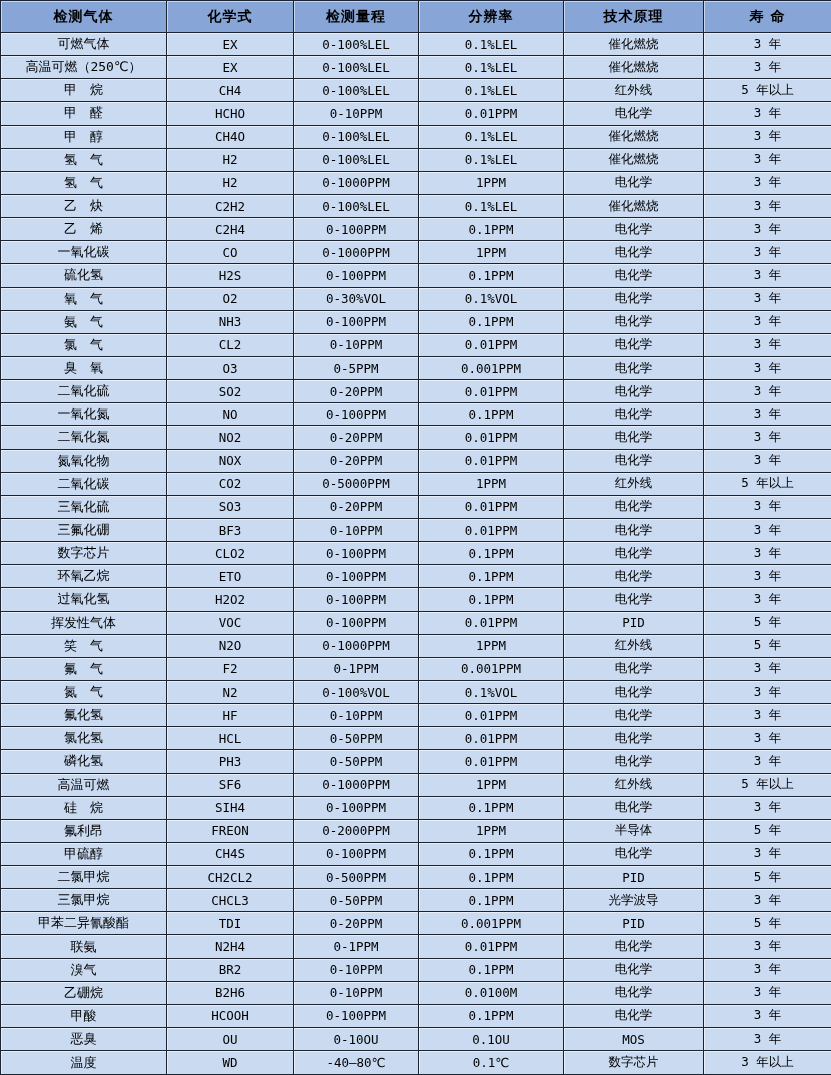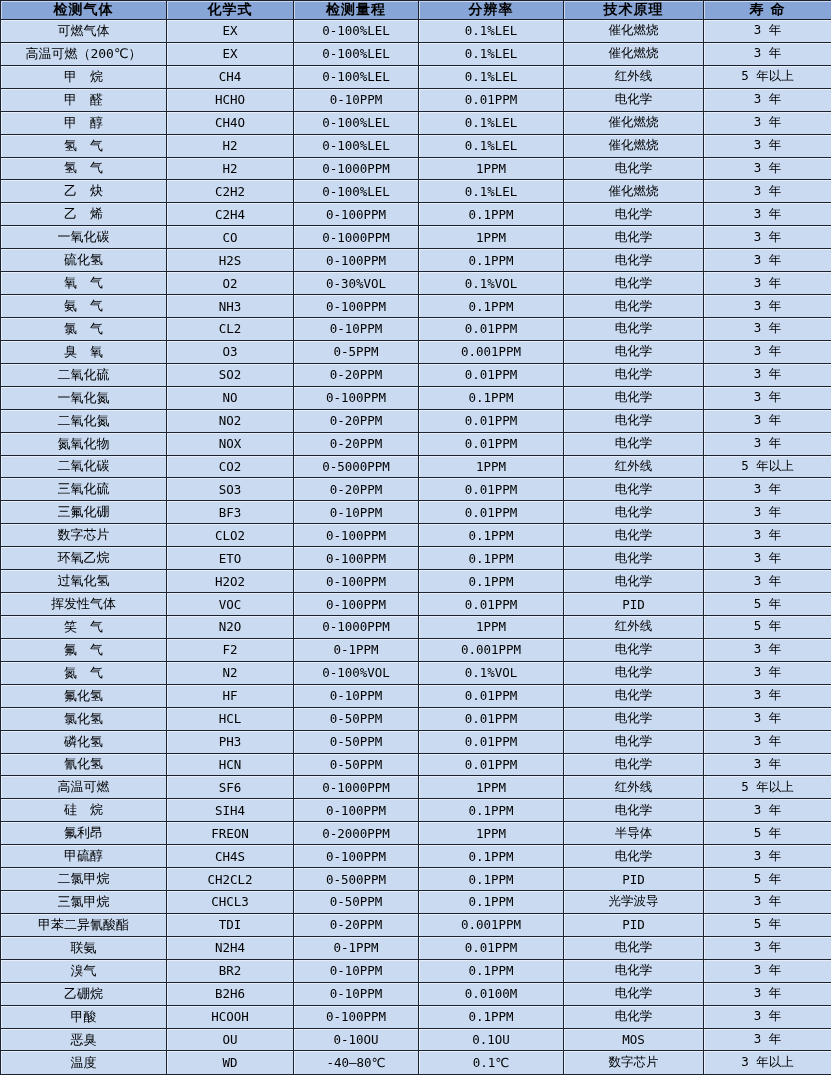--- a/index.html
+++ b/index.html
@@ -24,21 +24,21 @@
   table.gas-table td {
     border: 1.5px solid #1c2330;
     box-shadow: inset 1px 1px 0 rgba(255,255,255,0.55);
     text-align: center;
     vertical-align: middle;
     padding: 0 2px;
     overflow: hidden;
     white-space: nowrap;
   }
   table.gas-table thead tr {
-    height: 19px;
+    height: 32px;
   }
   table.gas-table th {
     background: #87A5D6;
     font-family: "DejaVu Sans", "Liberation Sans", sans-serif;
     font-size: 14px;
     font-weight: bold;
     letter-spacing: 1px;
   }
   table.gas-table td {
     background: #C9DAF1;
@@ -75,21 +75,21 @@
     <tbody>
         <tr>
           <td>可燃气体</td>
           <td>EX</td>
           <td>0-100%LEL</td>
           <td>0.1%LEL</td>
           <td>催化燃烧</td>
           <td>3 年</td>
         </tr>
         <tr>
-          <td>高温可燃（200℃）</td>
+          <td>高温可燃（250℃）</td>
           <td>EX</td>
           <td>0-100%LEL</td>
           <td>0.1%LEL</td>
           <td>催化燃烧</td>
           <td>3 年</td>
         </tr>
         <tr>
           <td>甲　烷</td>
           <td>CH4</td>
           <td>0-100%LEL</td>
@@ -317,28 +317,20 @@
           <td>氯化氢</td>
           <td>HCL</td>
           <td>0-50PPM</td>
           <td>0.01PPM</td>
           <td>电化学</td>
           <td>3 年</td>
         </tr>
         <tr>
           <td>磷化氢</td>
           <td>PH3</td>
-          <td>0-50PPM</td>
-          <td>0.01PPM</td>
-          <td>电化学</td>
-          <td>3 年</td>
-        </tr>
-        <tr>
-          <td>氰化氢</td>
-          <td>HCN</td>
           <td>0-50PPM</td>
           <td>0.01PPM</td>
           <td>电化学</td>
           <td>3 年</td>
         </tr>
         <tr>
           <td>高温可燃</td>
           <td>SF6</td>
           <td>0-1000PPM</td>
           <td>1PPM</td>

